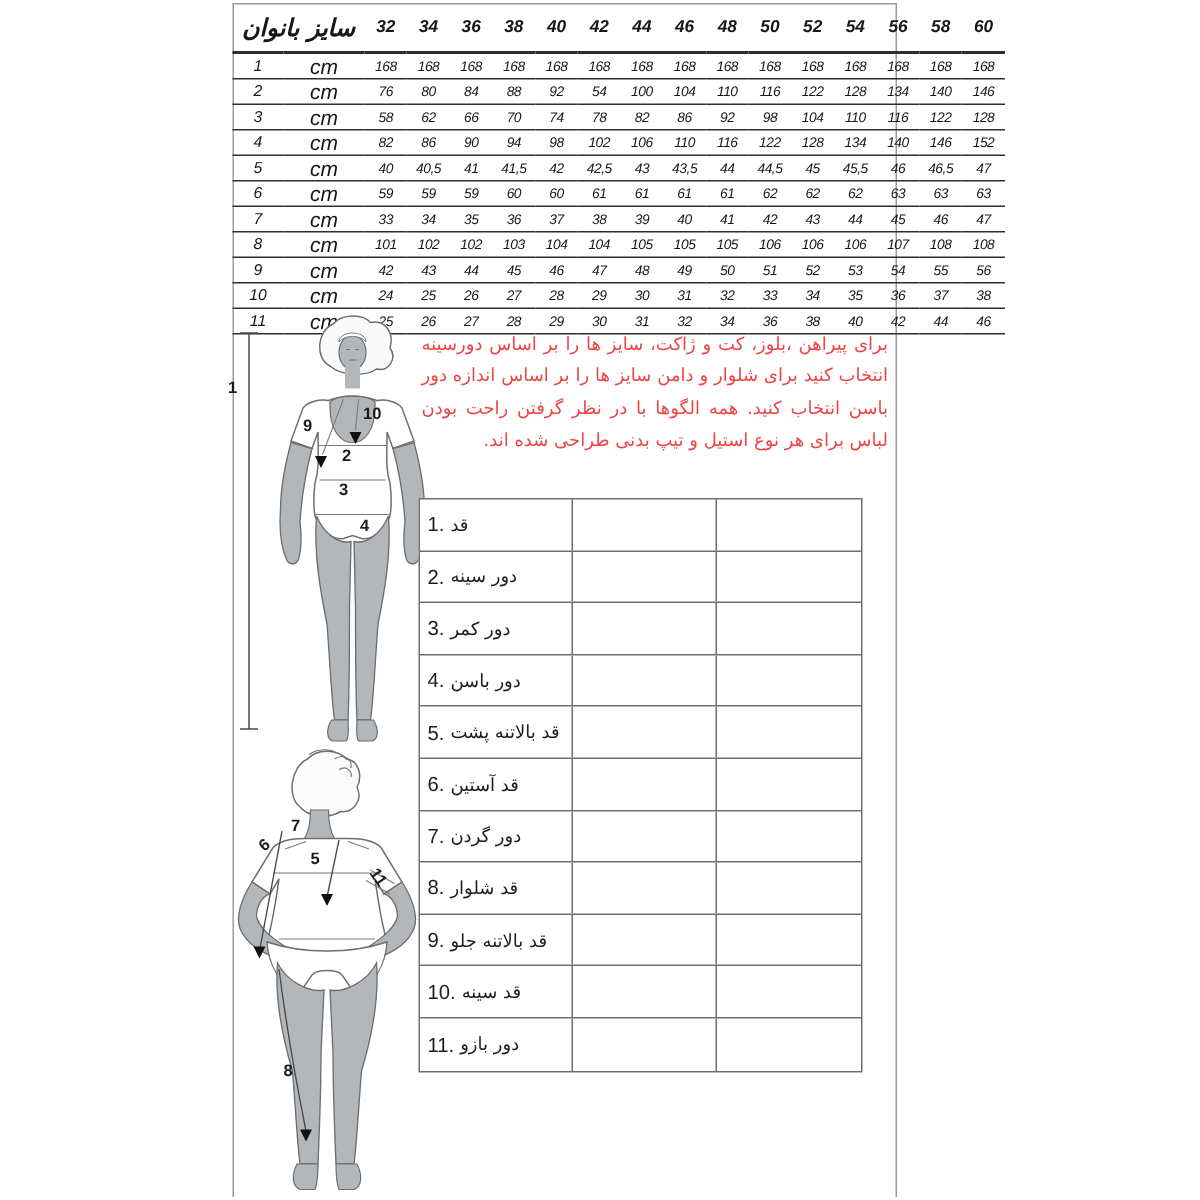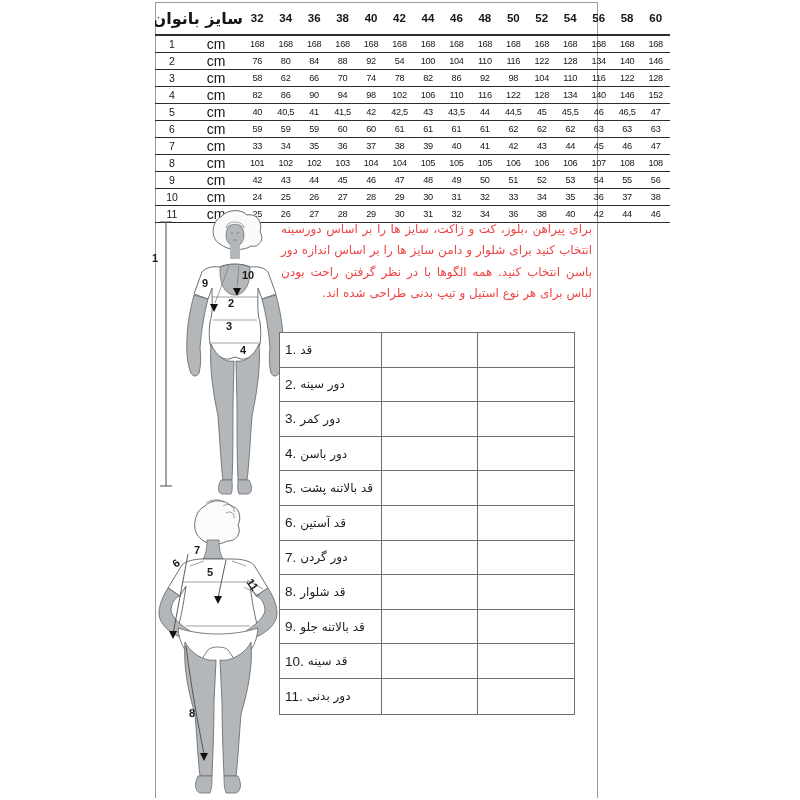--- a/index.html
+++ b/index.html
@@ -5,21 +5,21 @@
   * { margin:0; padding:0; box-sizing:border-box; }
   html,body { width:800px; height:800px; background:#ffffff; overflow:hidden; }
   body { position:relative; font-family:"Liberation Sans","DejaVu Sans",sans-serif; color:#161616; }
   .abs { position:absolute; }
 
   
   .frame { left:155px; top:2px; width:443px; height:796px;
            border-left:1px solid #9b9b9b; border-right:1px solid #9b9b9b; border-top:1px solid #9b9b9b; }
 
   
-  .size-table { left:155px; top:2px; width:515px; border-collapse:collapse; table-layout:fixed; }
+  .size-table { left:155px; top:2px; width:515px; border-collapse:collapse; table-layout:fixed;font-style:italic; }
   .size-table th, .size-table td { text-align:center; vertical-align:middle; white-space:nowrap; overflow:hidden; padding:0; }
   .size-table thead tr { height:33px; border-bottom:2px solid #2d2d2d; }
   .size-table tbody tr { height:15.2px; border-bottom:1.4px solid #2d2d2d; }
   .t-title { font-family:"DejaVu Sans","Liberation Sans",sans-serif; direction:rtl;
              font-weight:bold; font-size:16px; padding-top:5px; letter-spacing:-0.5px; }
   .c-size { font-weight:bold; font-size:11.5px; vertical-align:bottom; padding-bottom:3px; }
   .c-num  { font-size:10.5px; }
   .c-unit { font-size:14px; }
   .c-val  { font-size:9.2px; letter-spacing:-0.3px; }
 
@@ -430,21 +430,21 @@
       <div class="m-label">
         <span class="m-num">10.</span>
         <span class="m-text">قد سینه</span>
       </div>
       <div class="m-cell"></div>
       <div class="m-cell"></div>
     </div>
     <div class="m-row">
       <div class="m-label">
         <span class="m-num">11.</span>
-        <span class="m-text">دور بدنی</span>
+        <span class="m-text">دور بازو</span>
       </div>
       <div class="m-cell"></div>
       <div class="m-cell"></div>
     </div>
   </div>
 
 <svg class="abs fig-back" viewBox="0 0 175 302">
 
   <path d="M72 40 C63 33 66 13 77 8 C83 1 97 1 103 8 C111 9 114 19 110 27 C114 35 108 44 99 43 C91 48 78 47 72 40 Z" fill="#fbfbfb" stroke="#6b6f73" stroke-width="1"></path>
   <g stroke="#6b6f73" stroke-width="0.7" fill="none">

